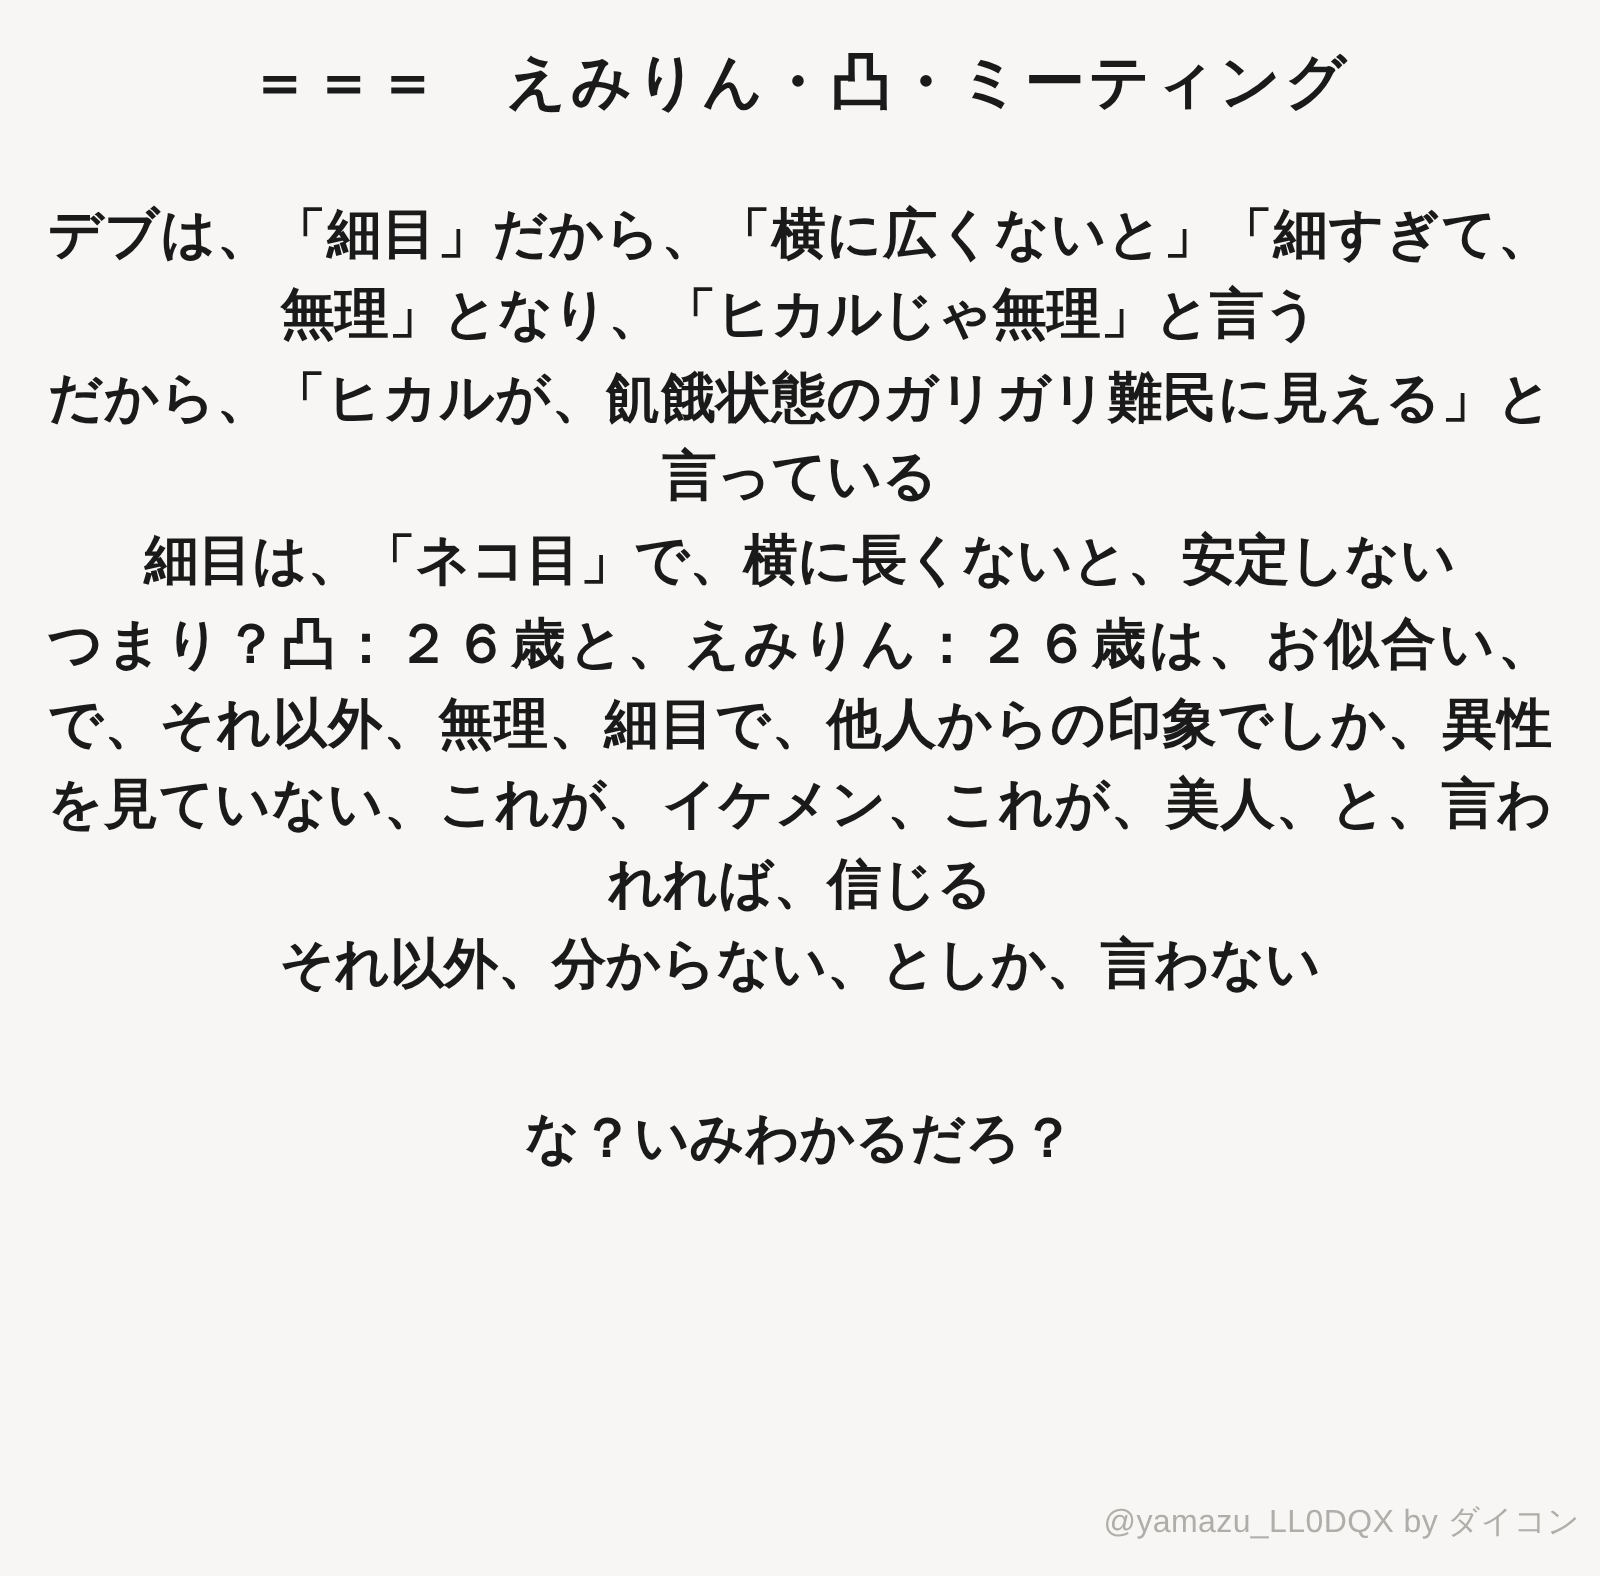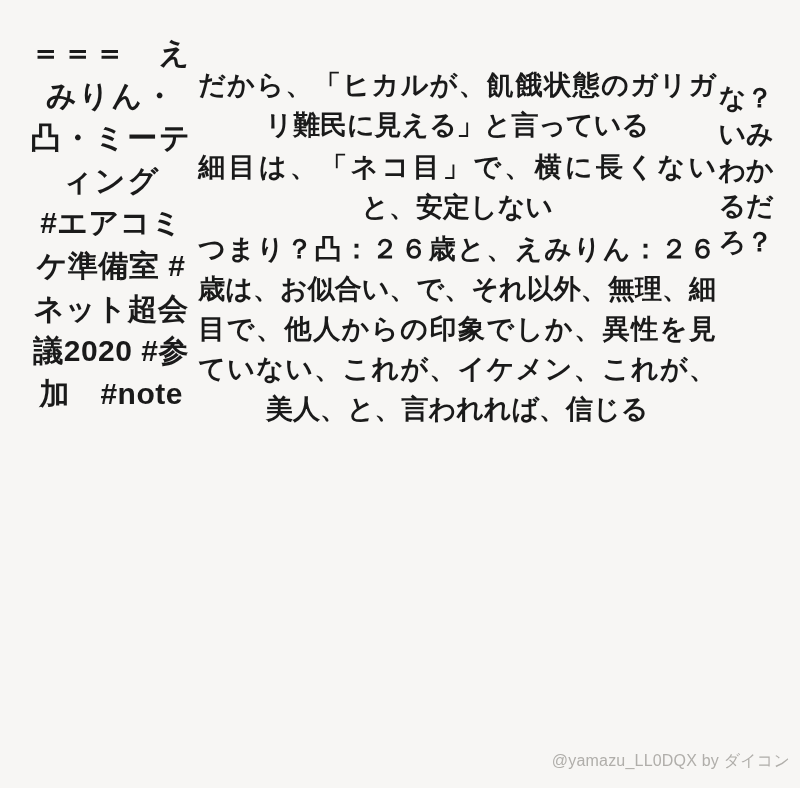--- a/index.html
+++ b/index.html
@@ -12,24 +12,24 @@
     background: #f7f6f4;
     font-family: "Liberation Sans", "DejaVu Sans", sans-serif;
     color: #1a1a1a;
     overflow: hidden;
   }
   .card {
     position: relative;
     box-sizing: border-box;
     width: 800px;
     height: 788px;
-    padding: 32px 24px 0 24px;
+    padding: 21px 24px 0 24px;
     background: #f7f6f4;
     display: flex;
-    flex-direction: row;
+    flex-direction: column;
   }
   .title-block {
     text-align: center;
     font-weight: bold;
     font-size: 30px;
     line-height: 1.42;
     letter-spacing: 0.5px;
     margin: 0 6px;
   }
   .title-line-1 {
@@ -76,26 +76,27 @@
     letter-spacing: 0.2px;
   }
 </style>
 </head>
 <body>
 
 <div class="card">
 
   <div class="title-block">
     <span class="title-line-1">＝＝＝　えみりん・凸・ミーティング</span>
-    <span class="title-line-2">#エアコミケ準備室 #ネット超会議2020 #参加　#note</span>
   </div>
 
   <div class="body-block">
+    <p class="para p1">デブは、「細目」だから、「横に広くないと」「細すぎて、無理」となり、「ヒカルじゃ無理」と言う</p>
     <p class="para p3">だから、「ヒカルが、飢餓状態のガリガリ難民に見える」と言っている</p>
     <p class="para p2">細目は、「ネコ目」で、横に長くないと、安定しない</p>
     <p class="para p4">つまり？凸：２６歳と、えみりん：２６歳は、お似合い、で、それ以外、無理、細目で、他人からの印象でしか、異性を見ていない、これが、イケメン、これが、美人、と、言われれば、信じる</p>
+    <p class="para p5 centered">それ以外、分からない、としか、言わない</p>
   </div>
 
   <div class="closing">な？いみわかるだろ？</div>
 
   <div class="watermark">@yamazu_LL0DQX by ダイコン</div>
 
 </div>
 
 </body></html>

